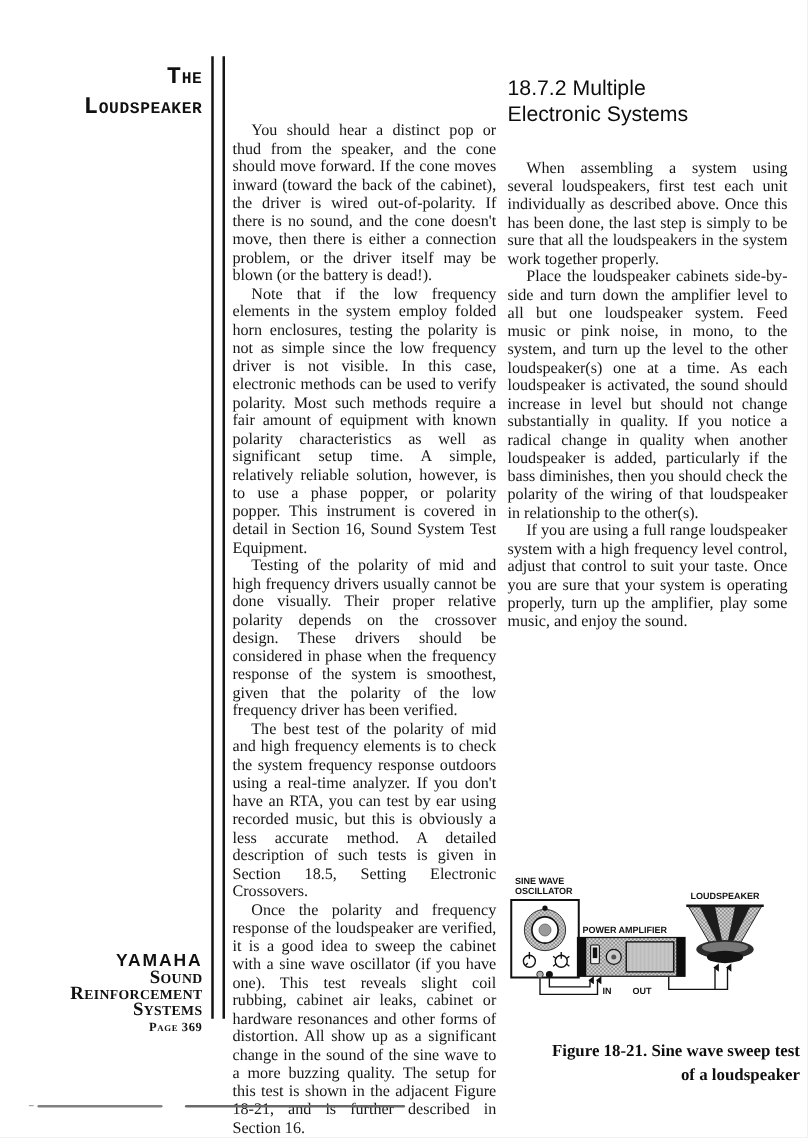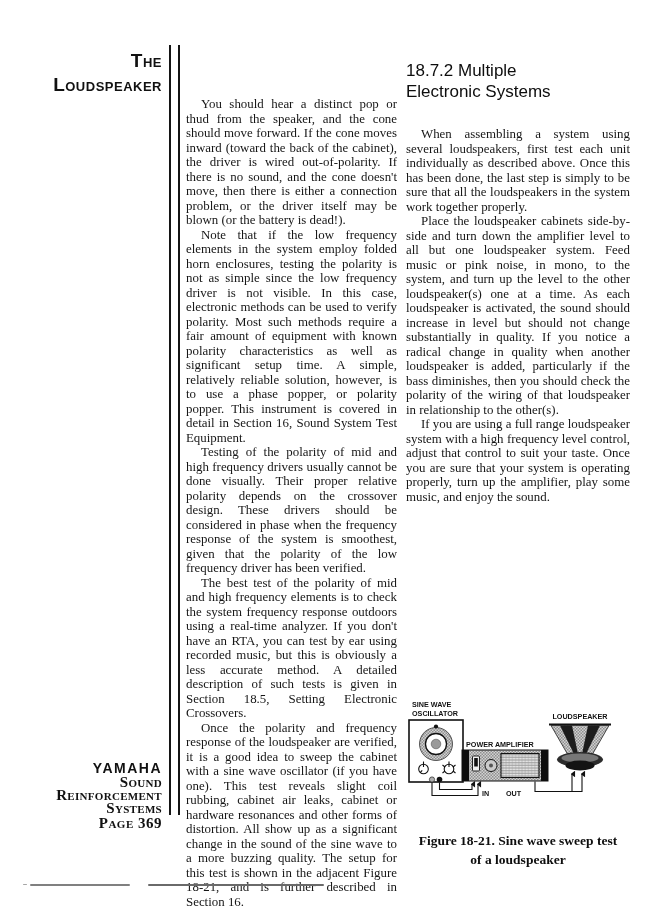--- a/index.html
+++ b/index.html
@@ -3,44 +3,44 @@
 <meta charset="utf-8">
 <style>
   html,body{margin:0;padding:0;background:#e8e8e4;}
   .page{
     position:relative;width:646px;height:910px;background:#ffffff;
     font-family:"Liberation Serif",serif;color:#161616;overflow:hidden;
     margin:0 auto;
   }
   
   .margin-title{position:absolute;left:18px;top:50px;width:144px;text-align:right;
-    font-family:Liberation Sans, sans-serif;font-weight:bold;font-variant:small-caps;
+    font-family:Liberation Mono, monospace;font-weight:bold;font-variant:small-caps;
     color:#111;}
   .margin-title .t1{font-size:19px;line-height:22px;letter-spacing:.5px;}
   .margin-title .t2{font-size:19px;line-height:26px;letter-spacing:.5px;}
   .margin-footer{position:absolute;left:18px;top:760px;width:144px;text-align:right;color:#111;}
   .margin-footer .f-brand{font-family:"Liberation Sans",sans-serif;font-weight:bold;
     font-size:14px;letter-spacing:1.5px;line-height:16px;}
   .margin-footer .f-small{font-family:"Liberation Serif",serif;font-weight:bold;
     font-variant:small-caps;font-size:15px;line-height:13px;letter-spacing:.3px;}
   .margin-footer .f-page{font-family:"Liberation Serif",serif;font-weight:bold;
-    font-variant:small-caps;font-size:15px;line-height:16px;letter-spacing:.5px;}
+    font-variant:small-caps;font-size:10px;line-height:16px;letter-spacing:.5px;}
   
   .vrule{position:absolute;left:169px;top:45px;height:770px;width:7px;
     border-left:2px solid #141414;border-right:2px solid #141414;}
   
   .col-left{position:absolute;left:186px;top:97px;width:211px;}
   .col-right{position:absolute;left:406px;top:60px;width:224px;}
   .body-par{margin:0;text-indent:15px;font-size:12.9px;line-height:14.5px;
     text-align:justify;text-justify:inter-word;font-family:Liberation Serif, serif;}
   .section-heading{font-family:"Liberation Sans",sans-serif;font-weight:normal;
     font-size:17px;line-height:21px;color:#0d0d0d;margin:0 0 25px 0;}
   
   .figure-wrap{position:absolute;left:402px;top:698px;width:232px;}
-  .figure-caption{position:absolute;left:396px;top:831px;width:244px;text-align:center;
+  .figure-caption{position:absolute;left:396px;top:831px;width:244px;text-align:right;
     font-family:"Liberation Serif",serif;font-weight:bold;font-size:13.5px;line-height:19px;color:#0e0e0e;}
   
   .scanline{position:absolute;height:2px;background:#6a6a6a;top:884px;border-radius:1px;}
   .s1{left:30px;width:100px;opacity:.85;}
   .s2{left:148px;width:176px;}
   .s3{left:23px;width:4px;height:1px;opacity:.6;}
 </style>
 </head>
 <body>
 

